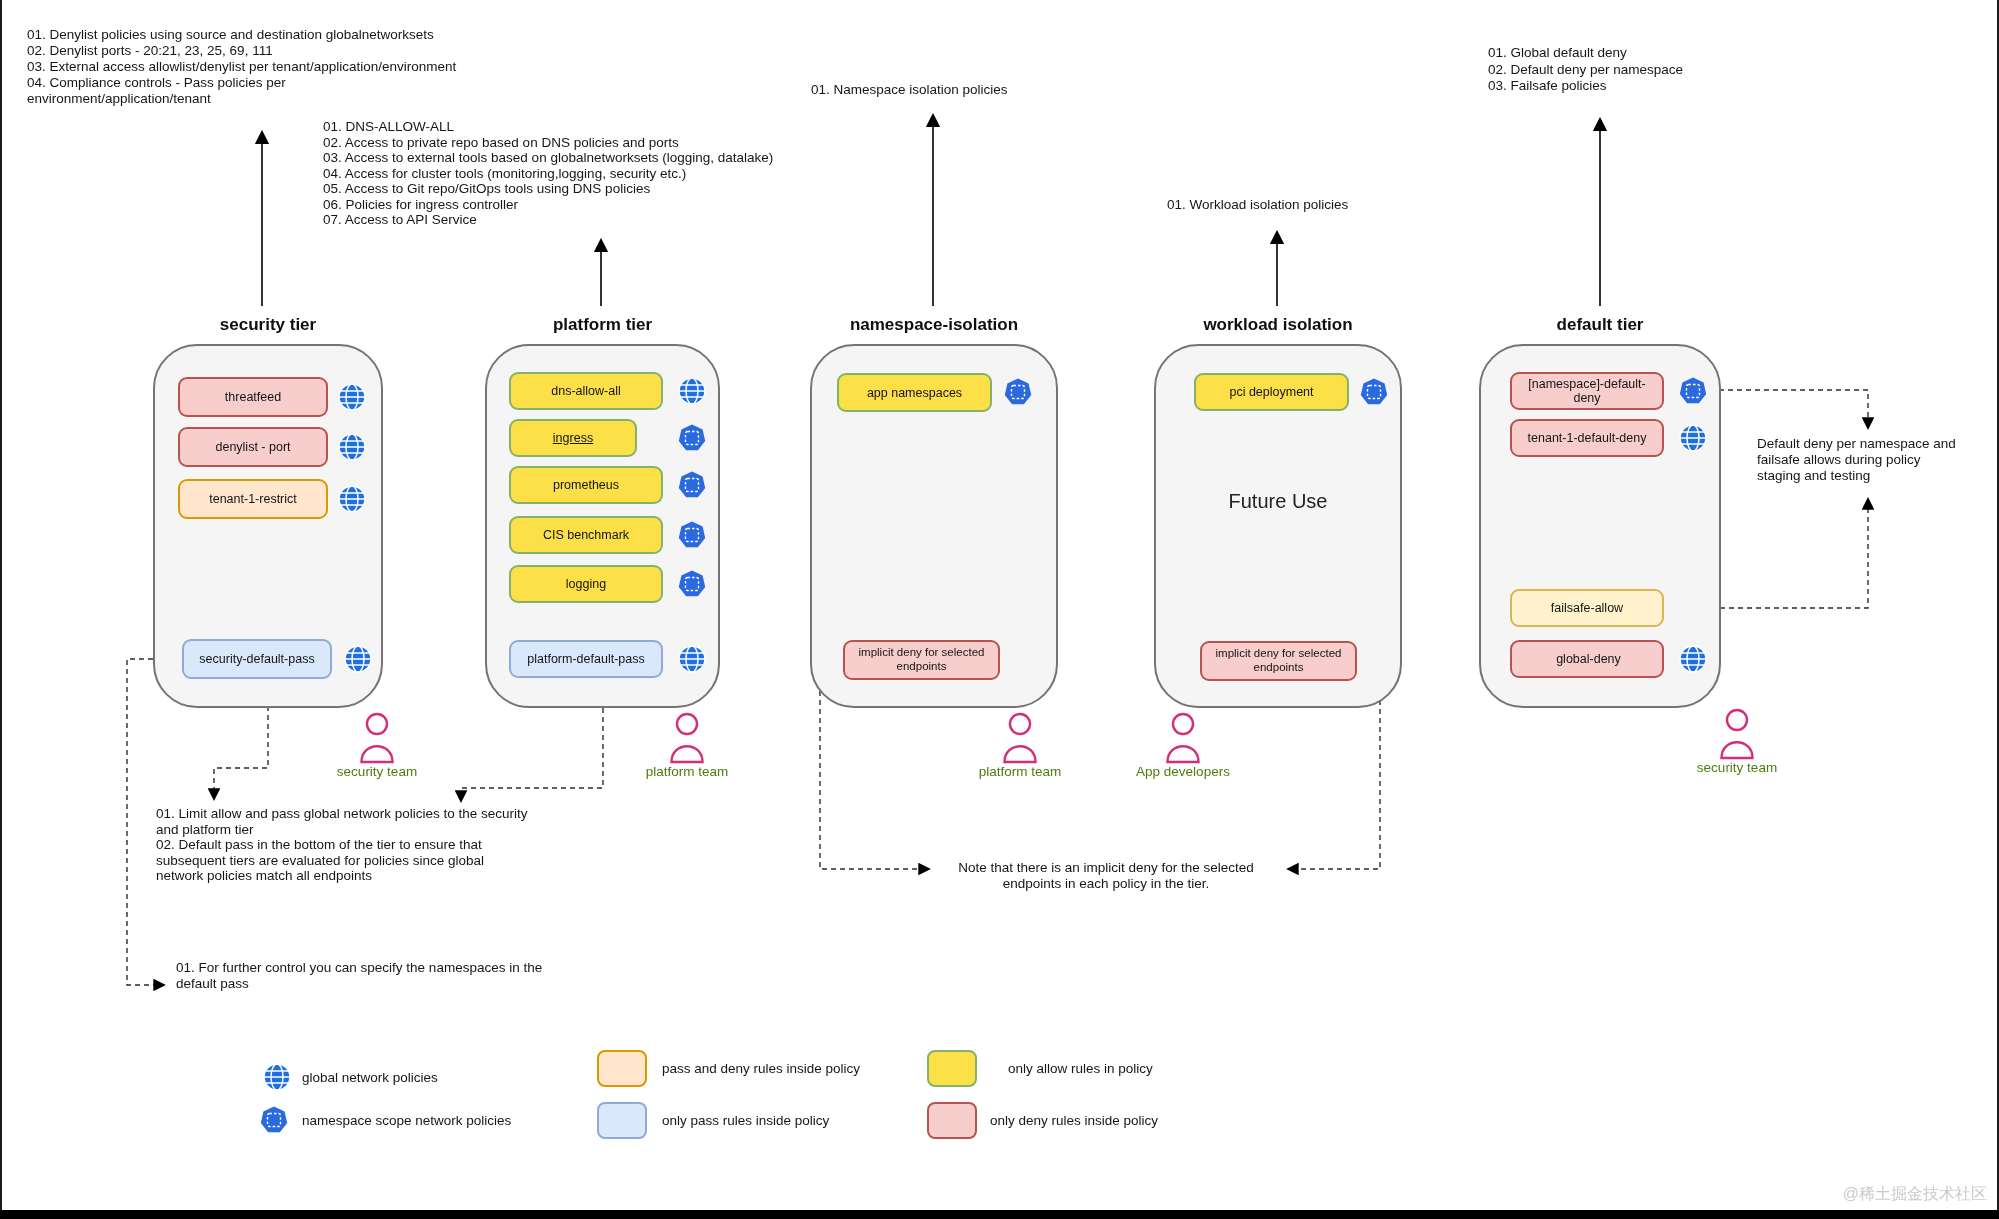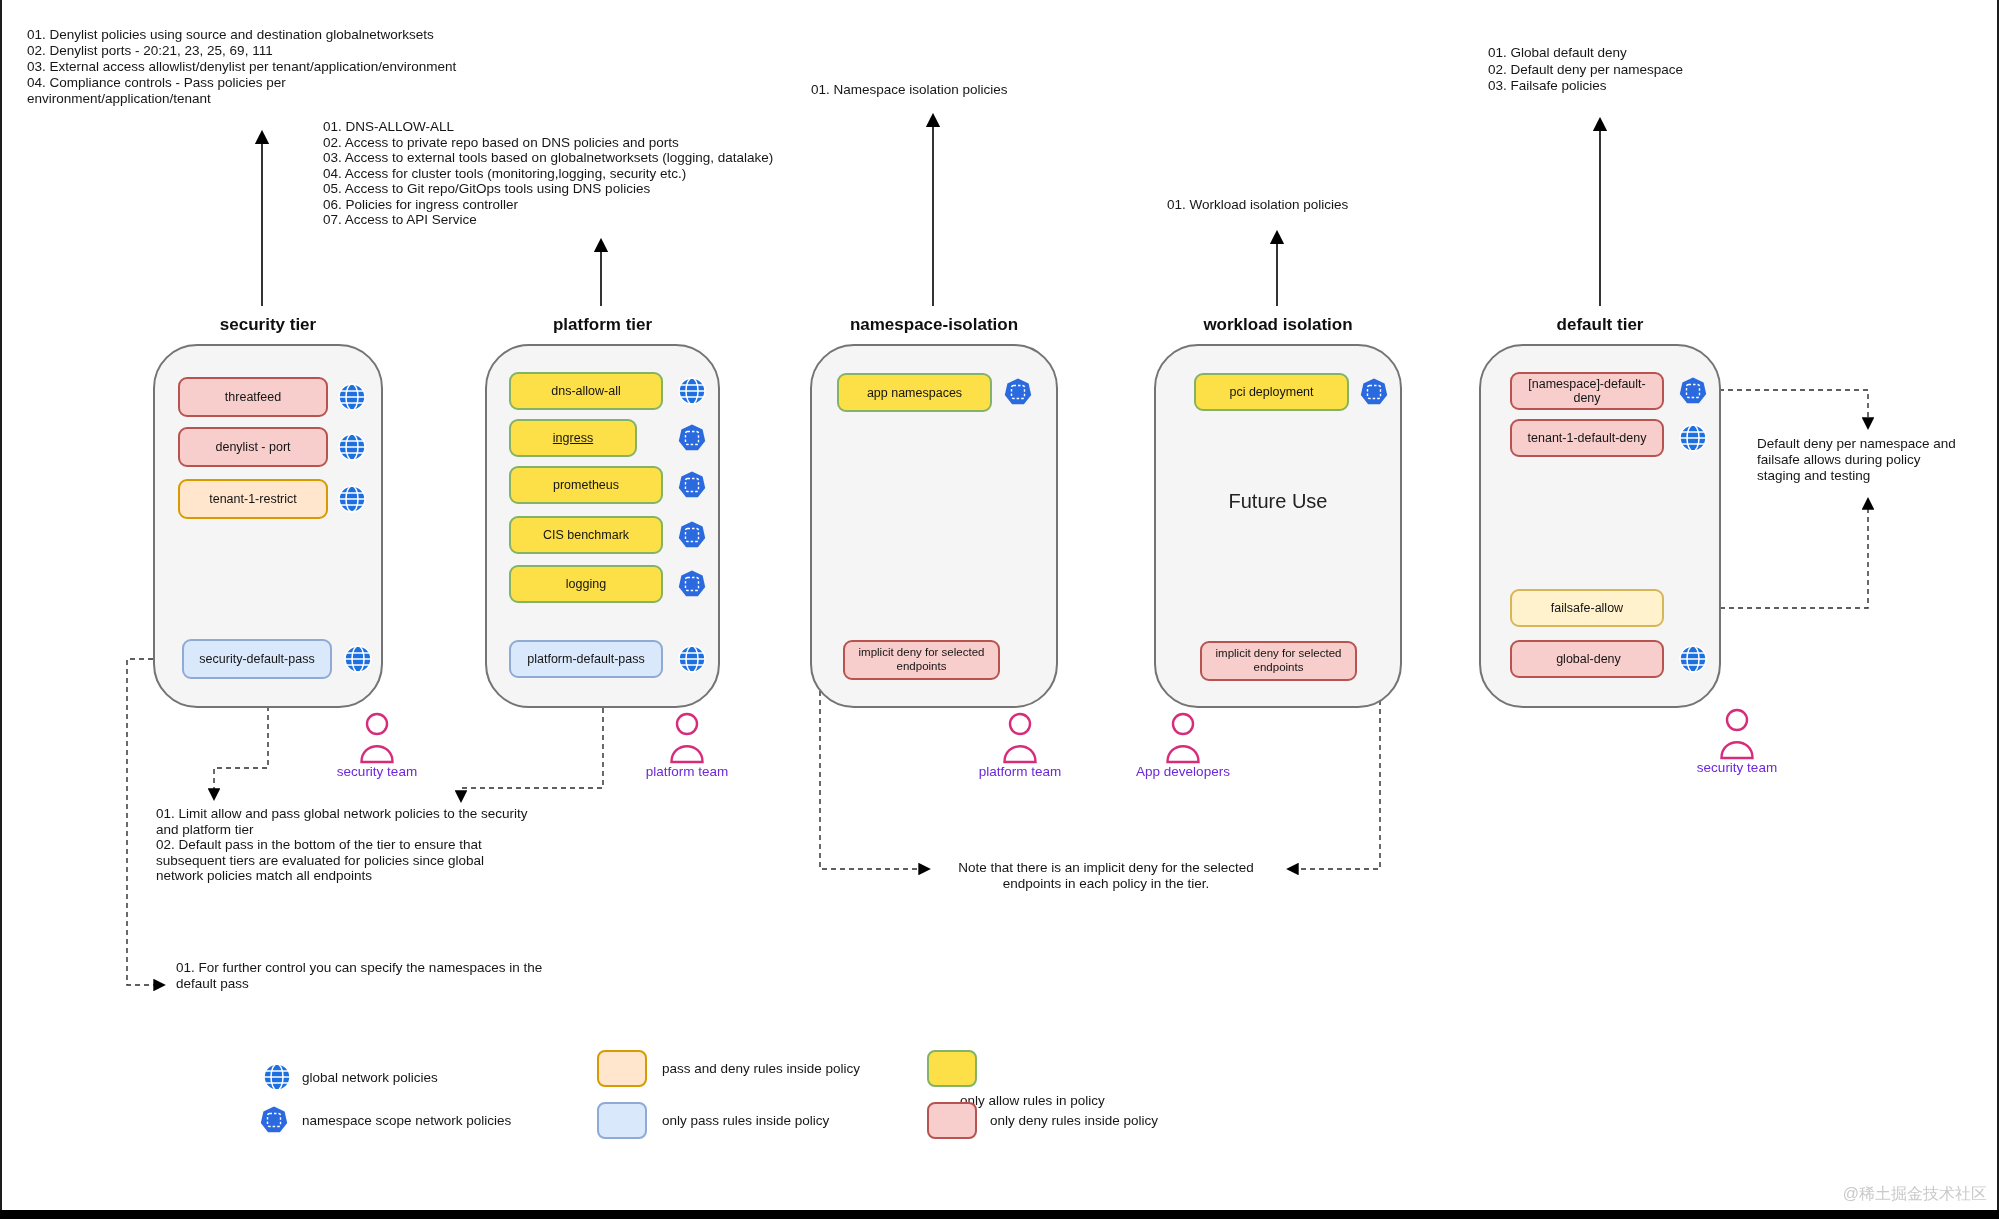--- a/index.html
+++ b/index.html
@@ -16,21 +16,21 @@
   .pbox { position:absolute; border-radius:9px; display:flex; align-items:center; justify-content:center;
           font-size:12.5px; text-align:center; padding:2px 7px; box-sizing:border-box; color:#141414; }
   .pbox.small { font-size:11.5px; line-height:1.2; }
   .deny     { background:#f8cecc; border:2px solid #b85450; }
   .allow    { background:#fde047; border:2px solid #82b366; }
   .pass     { background:#dae8fc; border:2px solid #8faad4; }
   .passdeny { background:#ffe6cc; border:2px solid #d79b00; }
   .failsafe { background:#fff2cc; border:2px solid #d6b656; }
   .icon { position:absolute; width:30px; height:30px; }
   .person { position:absolute; width:40px; height:52px; }
-  .team-label { position:absolute; width:140px; text-align:center; font-size:13.5px; color:#6d28d9; }
+  .team-label { position:absolute; width:140px; text-align:center; font-size:13.5px; color:#4d7c0f; }
   .center-text { position:absolute; text-align:center; font-size:20px; color:#222; }
   .legend-swatch { position:absolute; width:50px; height:37px; border-radius:8px; box-sizing:border-box; }
   .legend-label { position:absolute; font-size:13.5px; color:#161616; }
   .connector-layer { position:absolute; left:0; top:0; pointer-events:none; }
   .watermark { position:absolute; right:12px; top:1184px; font-size:16px; color:#c9c9c9; }
   .centered-note { text-align:center; }
 </style>
 </head>
 <body>
 
@@ -223,21 +223,21 @@
       <use href="#sym-ns"></use>
     </svg>
   <div class="legend-label" style="left:302px; top:1113px;">namespace scope network policies</div>
 
   <div class="legend-swatch passdeny" style="left:597px; top:1050px;"></div>
   <div class="legend-label" style="left:662px; top:1061px;">pass and deny rules inside policy</div>
   <div class="legend-swatch pass" style="left:597px; top:1102px;"></div>
   <div class="legend-label" style="left:662px; top:1113px;">only pass rules inside policy</div>
 
   <div class="legend-swatch allow" style="left:927px; top:1050px;"></div>
-  <div class="legend-label" style="left:960px; top:1061px;margin-top:32px;">only allow rules in policy</div>
+  <div class="legend-label" style="left:1008px; top:1061px;">only allow rules in policy</div>
   <div class="legend-swatch deny" style="left:927px; top:1102px;"></div>
   <div class="legend-label" style="left:990px; top:1113px;">only deny rules inside policy</div>
 
   <div class="watermark">@稀土掘金技术社区</div>
   <div class="edge-l"></div>
   <div class="edge-r"></div>
   <div class="bottombar"></div>
 
 </div>
 

